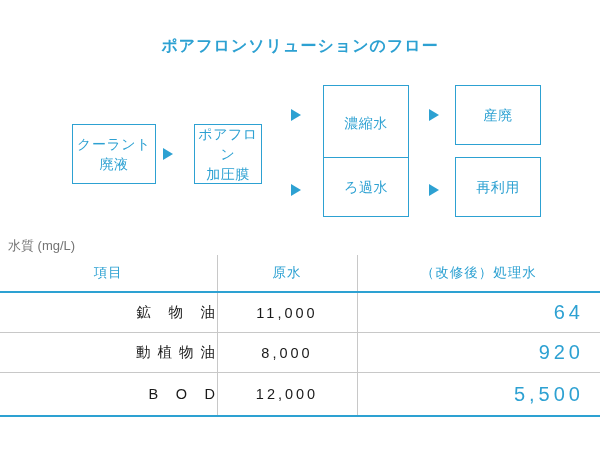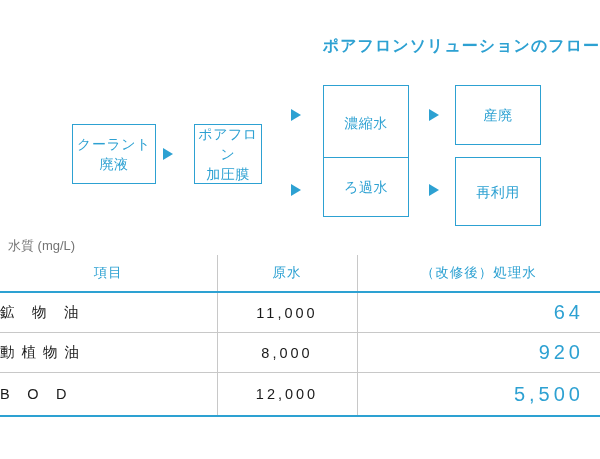--- a/index.html
+++ b/index.html
@@ -9,21 +9,21 @@
     height: 459px;
     background: #ffffff;
     font-family: "Liberation Sans", "DejaVu Sans", sans-serif;
     overflow: hidden;
   }
 
   
   .diagram-title {
     position: absolute;
     top: 36px; left: 0; right: 0;
-    text-align: right;
+    text-align: center;
     font-size: 16px;
     font-weight: bold;
     letter-spacing: 1px;
     color: #2DA1D2;
   }
   .fbox {
     position: absolute;
     border: 1.5px solid #2DA1D2;
     color: #2DA1D2;
     background: #ffffff;
@@ -35,21 +35,21 @@
     font-size: 14px;
     line-height: 20px;
     letter-spacing: 0.5px;
     box-sizing: border-box;
   }
   .fbox-coolant   { left: 72px;  top: 124px; width: 84px; height: 60px; }
   .fbox-membrane  { left: 194px; top: 124px; width: 68px; height: 60px; }
   .fbox-conc      { left: 323px; top: 85px;  width: 86px; height: 76px; }
   .fbox-sanpai    { left: 455px; top: 85px;  width: 86px; height: 60px; }
   .fbox-filtered  { left: 323px; top: 157px; width: 86px; height: 60px; }
-  .fbox-reuse     { left: 455px; top: 157px; width: 86px; height: 69px; }
+  .fbox-reuse     { left: 455px; top: 157px; width: 86px; height: 60px; }
 
   .flow-arrow {
     position: absolute;
     width: 0; height: 0;
     border-left: 10px solid #2DA1D2;
     border-top: 6px solid transparent;
     border-bottom: 6px solid transparent;
   }
   .arrow-1 { left: 163px; top: 148px; }
   .arrow-2 { left: 291px; top: 109px; }
@@ -82,21 +82,21 @@
     text-align: center;
     letter-spacing: 1px;
     border-bottom: 2px solid #2DA1D2;
     padding: 0;
   }
   .wq th + th, .wq td + td { border-left: 1px solid #C8C8C8; }
   .wq tbody td { height: 39px; padding: 0; }
   .wq tbody tr + tr td { border-top: 1px solid #C8C8C8; }
   .wq tbody tr:last-child td { height: 42px; border-bottom: 2.5px solid #2DA1D2; }
   .wq td.item {
-    text-align: left;
+    text-align: right;
     font-size: 14.5px;
     letter-spacing: 1.5px;
     color: #1A1A1A;
   }
   .wq td.raw {
     text-align: center;
     font-size: 14.5px;
     letter-spacing: 3px;
     color: #1A1A1A;
   }

